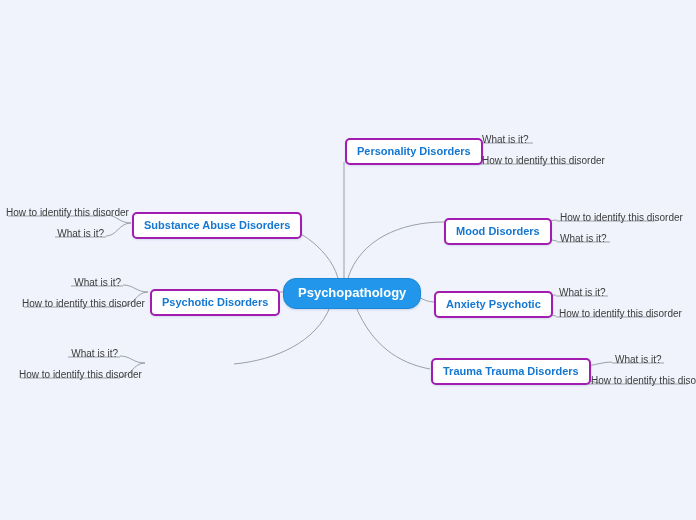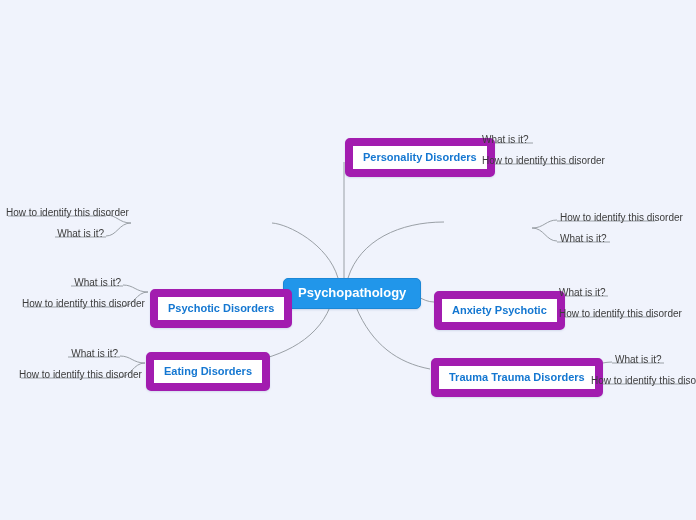--- a/index.html
+++ b/index.html
@@ -37,21 +37,21 @@
     border-radius: 5px;
     color: #ffffff;
     font-size: 13px;
     font-weight: bold;
     padding: 7px 14px 8px 14px;
     line-height: 14px;
     box-shadow: 0 1px 2px rgba(40,80,140,0.18);
   }
   .branch-node {
     background: #ffffff;
-    border: 8px solid #a21caf;
+    border: 2px solid #a21caf;
     border-radius: 5px;
     color: #1477d1;
     font-size: 11px;
     font-weight: bold;
     padding: 5px 10px 5px 10px;
     line-height: 13px;
     box-shadow: 0 1px 2px rgba(40,80,140,0.14);
   }
   .leaf-node {
     color: #3c3c3c;
@@ -118,34 +118,37 @@
       <path d="M71,286 L123,286"></path>
       <path d="M24,307 L123,307"></path>
 
       <path d="M145,363 C133,363 131,356 120,356"></path>
       <path d="M145,363 C133,363 131,377 120,377"></path>
       <path d="M68,357 L120,357"></path>
       <path d="M21,378 L120,378"></path>
     </g>
   </svg>
 
-  <div class="node root-node" style="left:283px; top:278px;">
+  <div class="node root-node" style="left:283px; top:278px;border-radius:13px;">
     <span>Psychopathology</span>
   </div>
 
   <div class="node branch-node" style="left:345px; top:138px;">
     <span>Personality Disorders</span>
   </div>
   <div class="node leaf-node leaf-right" style="left:482px; top:134px;">
     <span>What is it?</span>
   </div>
   <div class="node leaf-node leaf-right" style="left:482px; top:155px;">
     <span>How to identify this disorder</span>
   </div>
 
+  <div class="node branch-node" style="left:444px; top:218px;">
+    <span>Mood Disorders</span>
+  </div>
   <div class="node leaf-node leaf-right" style="left:560px; top:212px;">
     <span>How to identify this disorder</span>
   </div>
   <div class="node leaf-node leaf-right" style="left:560px; top:233px;">
     <span>What is it?</span>
   </div>
 
   <div class="node branch-node" style="left:434px; top:291px;">
     <span>Anxiety Psychotic</span>
   </div>
@@ -159,40 +162,40 @@
   <div class="node branch-node" style="left:431px; top:358px;">
     <span>Trauma Trauma Disorders</span>
   </div>
   <div class="node leaf-node leaf-right" style="left:615px; top:354px;">
     <span>What is it?</span>
   </div>
   <div class="node leaf-node leaf-right" style="left:591px; top:375px;">
     <span>How to identify this disorder</span>
   </div>
 
+  <div class="node branch-node" style="left:132px; top:212px;">
+    <span>Substance Abuse Disorders</span>
+  </div>
   <div class="node leaf-node leaf-left" style="left:6px; top:207px; width:98px;">
     <span>How to identify this disorder</span>
   </div>
   <div class="node leaf-node leaf-left" style="left:6px; top:228px; width:98px;">
     <span>What is it?</span>
   </div>
 
   <div class="node branch-node" style="left:150px; top:281px;margin-top:8px;">
     <span>Psychotic Disorders</span>
   </div>
   <div class="node leaf-node leaf-left" style="left:22px; top:277px; width:99px;">
     <span>What is it?</span>
   </div>
   <div class="node leaf-node leaf-left" style="left:22px; top:298px; width:99px;">
     <span>How to identify this disorder</span>
   </div>
 
-  <div class="node branch-node" style="left:146px; top:352px;">
-    <span>Eating Disorders</span>
-  </div>
   <div class="node leaf-node leaf-left" style="left:19px; top:348px; width:99px;">
     <span>What is it?</span>
   </div>
   <div class="node leaf-node leaf-left" style="left:19px; top:369px; width:99px;">
     <span>How to identify this disorder</span>
   </div>
 
 </div>
 
 </body></html>

